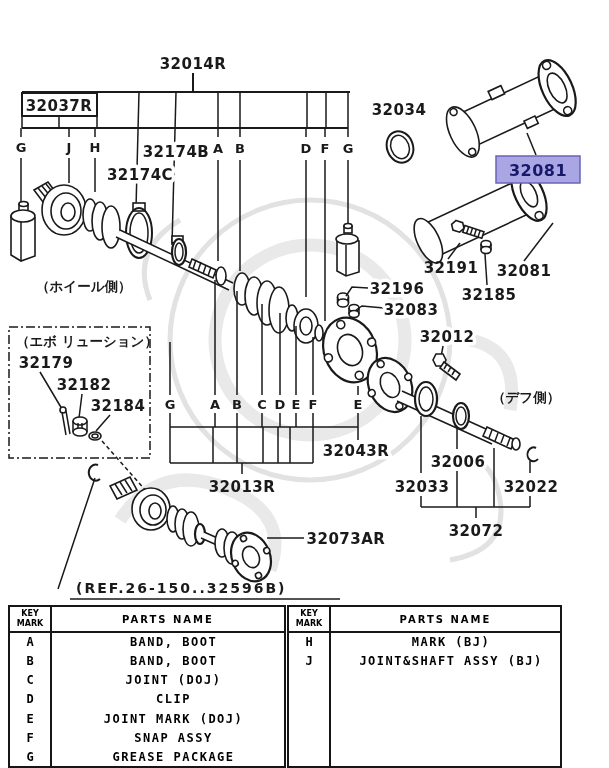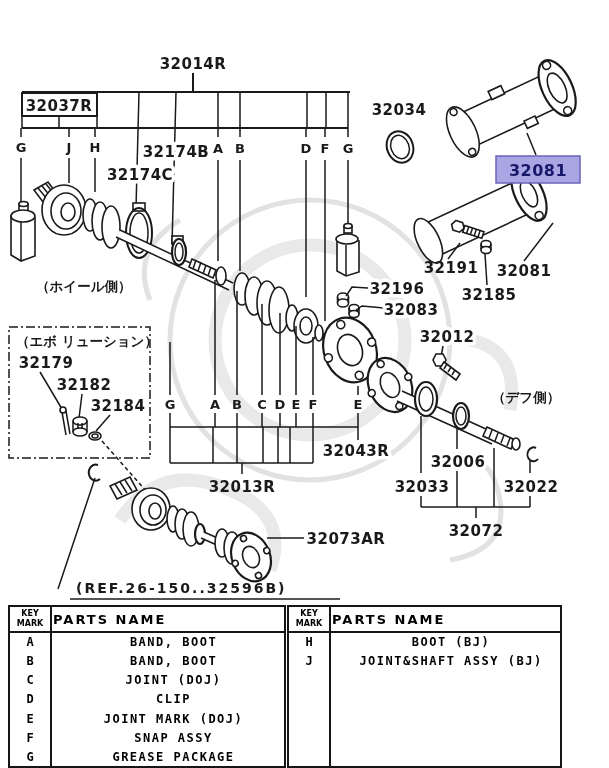--- a/index.html
+++ b/index.html
@@ -16,21 +16,21 @@
   .pw{stroke:#1a1a1a;stroke-width:1.6;fill:#fff;}
   .pw2{stroke:#1a1a1a;stroke-width:2.2;fill:#fff;}
   .pn-box{fill:#aaa6e3;stroke:#6a63b8;stroke-width:1.5;}
   .wm{stroke:#e9e9e9;stroke-width:13;fill:none;}
   .wm2{stroke:#e2e2e2;stroke-width:5;fill:none;}
   .tbl{position:absolute;border-collapse:collapse;background:#fff;table-layout:fixed;}
   .tbl,.tbl th,.tbl td{border:2px solid #161616;}
   .tbl td,.tbl th{border-top:none;border-bottom:none;overflow:hidden;}
   .tbl thead th{border-bottom:2px solid #161616;}
   .tbl th.key{width:38px;font-size:8px;font-weight:bold;line-height:1.25;text-align:center;padding:2px 1px;}
-  .tbl th.pname{font-size:13px;font-weight:bold;letter-spacing:2px;text-align:left;}
+  .tbl th.pname{font-size:10px;font-weight:bold;letter-spacing:2px;text-align:center;}
   .tbl td.key{width:38px;text-align:center;font-size:12px;font-weight:bold;
               font-family:"DejaVu Sans Mono","Liberation Mono",monospace;}
   .tbl td.name{padding-left:12px;font-size:12px;font-weight:bold;letter-spacing:1.5px;
                font-family:"DejaVu Sans Mono","Liberation Mono",monospace;white-space:nowrap;text-align:center;}
   .tbl tr{height:19px;}
   .tbl thead tr{height:25px;}
   .footnote{position:absolute;left:10px;top:736px;font-size:12.5px;font-weight:bold;color:#111;
             letter-spacing:.5px;white-space:nowrap;}
   .doc-code{position:absolute;left:497px;top:737px;font-size:13px;font-weight:bold;color:#8b5cf6;
             font-family:"DejaVu Sans Mono","Liberation Mono",monospace;letter-spacing:1px;}
@@ -395,21 +395,21 @@
   <table class="tbl" style="left:287px;top:565px;width:275px;height:163px;">
     <thead>
       <tr>
         <th class="key">KEY MARK</th>
         <th class="pname">PARTS NAME</th>
       </tr>
     </thead>
     <tbody>
       <tr>
         <td class="key">H</td>
-        <td class="name">BOOT (BJ)</td>
+        <td class="name">MARK (BJ)</td>
       </tr>
       <tr>
         <td class="key">J</td>
         <td class="name">JOINT&amp;SHAFT ASSY (BJ)</td>
       </tr>
       <tr style="height:auto">
           <td class="key"></td>
           <td class="name"></td>
         </tr>
     </tbody>

